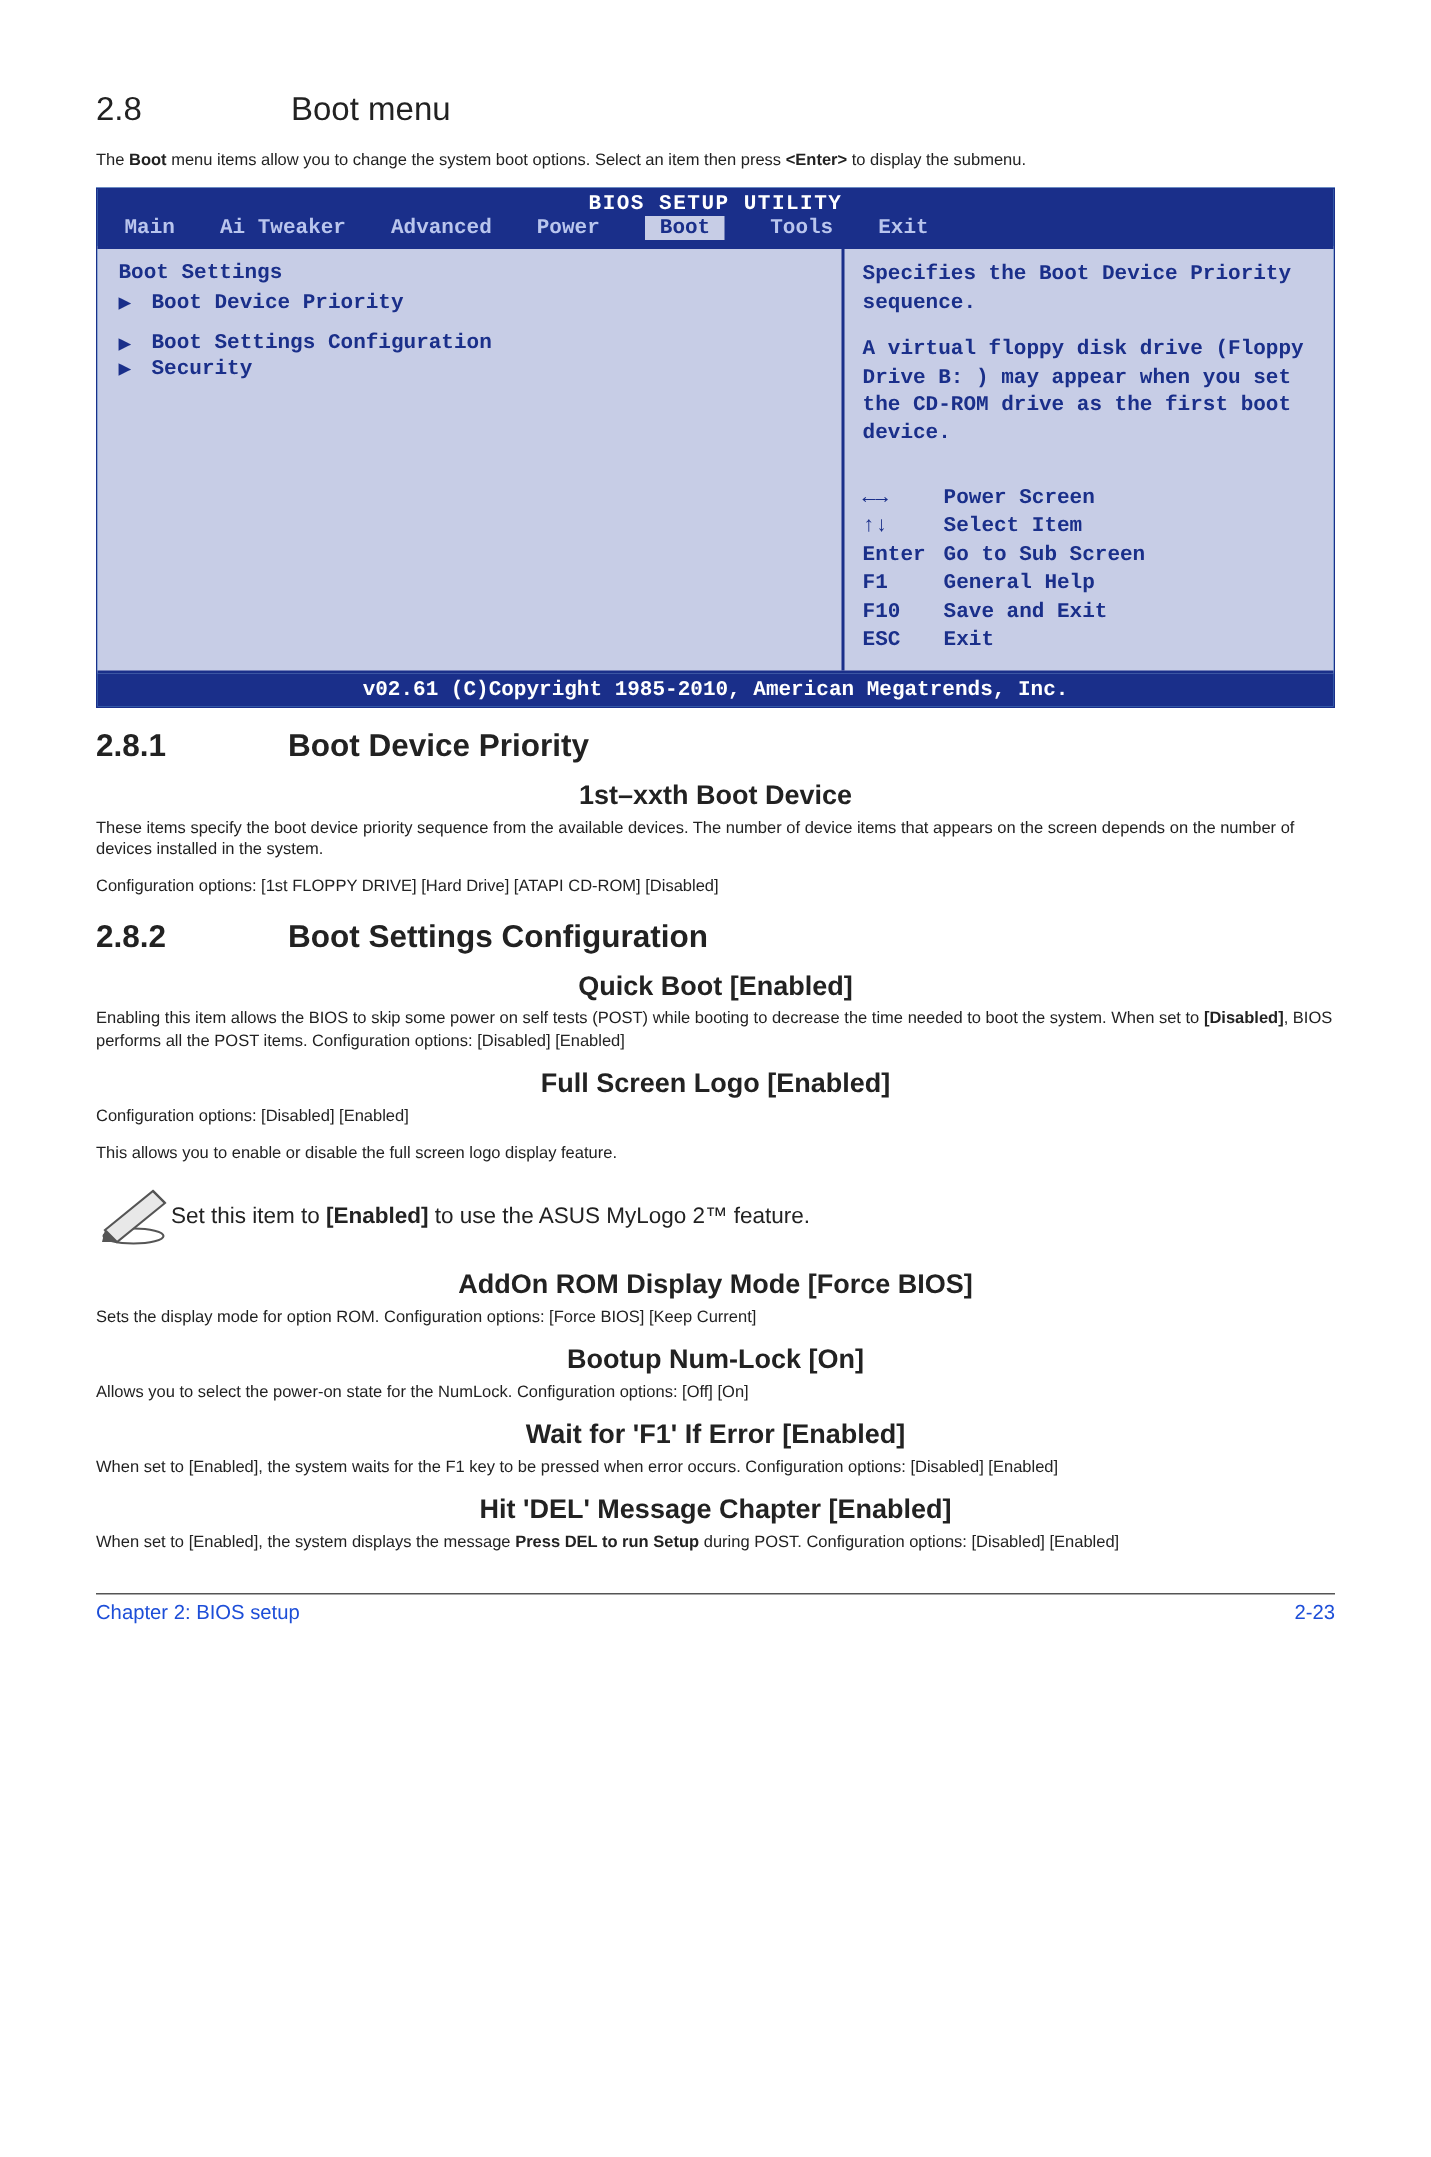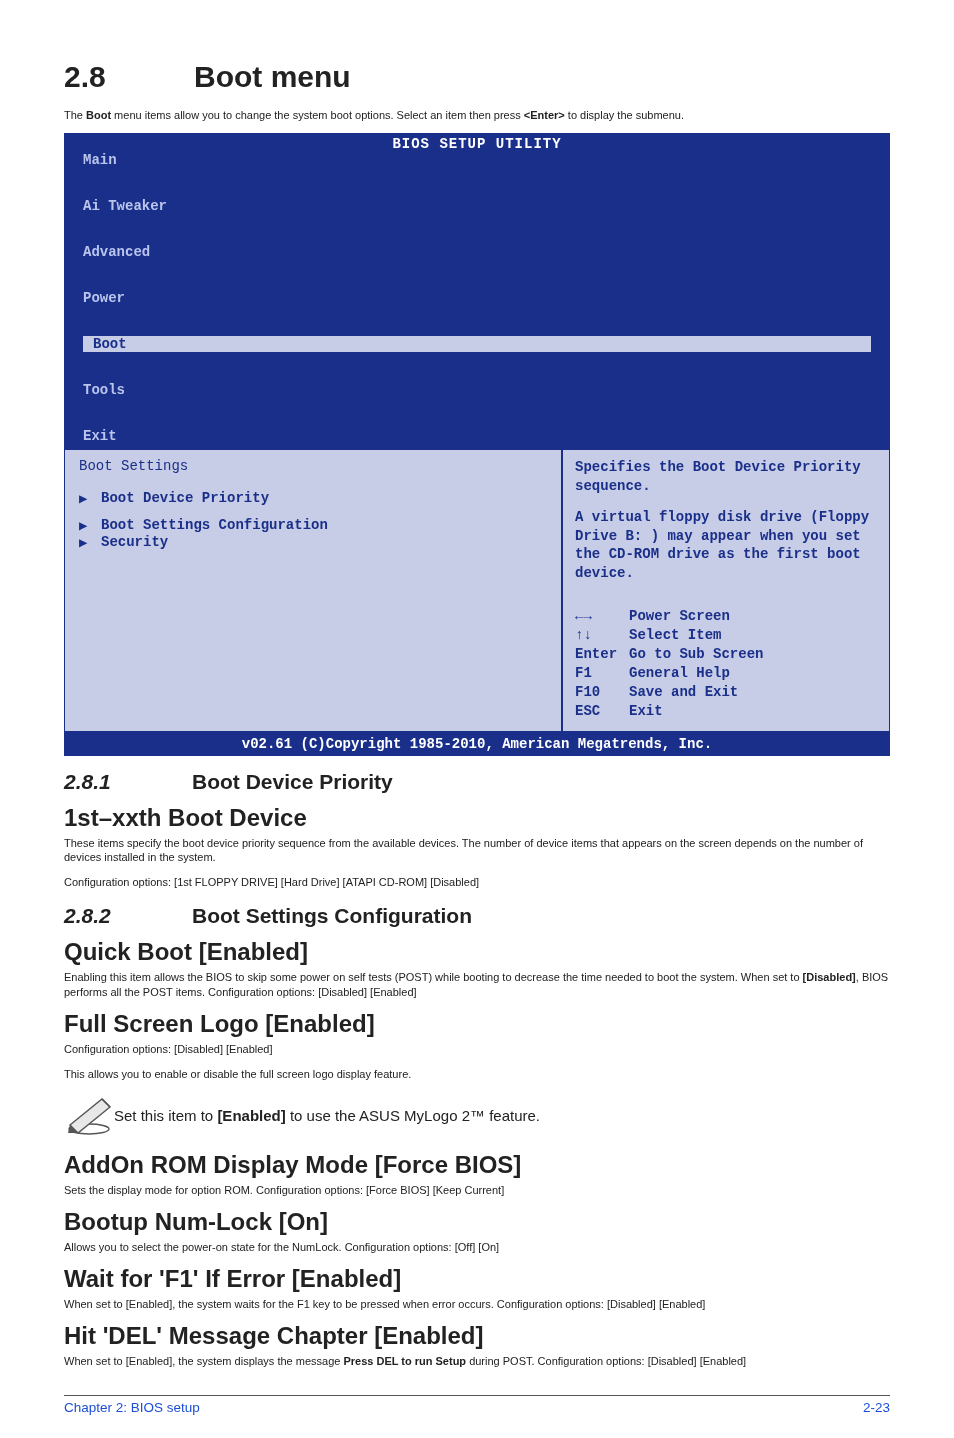--- a/index.html
+++ b/index.html
@@ -8,22 +8,22 @@
     padding: 0;
     background: #fff;
     font-family: Arial, Helvetica, sans-serif;
     color: #222;
     width: 954px;
   }
   .page {
     padding: 60px 64px 30px 64px;
   }
   h1.main-heading {
-    font-size: 30px;
-    font-weight: bold;
+    font-size: 22px;
+    font-weight: normal;
     margin: 0 0 14px 0;
   }
   h1.main-heading .secno { display:inline-block; width:130px; }
   p.body {
     font-size: 11px;
     line-height: 1.35;
     margin: 0 0 10px 0;
   }
   .bios-box {
     width: 100%;
@@ -41,21 +41,20 @@
     font-weight: bold;
     letter-spacing: 1px;
   }
   .bios-menubar {
     display: flex;
     background: #1a2f8a;
     color: #b9c5ed;
     padding: 0 18px 4px 18px;
     gap: 30px;
     font-weight: bold;
-    flex-direction: column;
   }
   .bios-menubar span { white-space: nowrap; }
   .bios-menubar .active {
     background: #c7cde6;
     color: #1a2f8a;
     padding: 0 10px;
   }
   .bios-main {
     display: flex;
     background: #c7cde6;
@@ -67,44 +66,45 @@
   .bios-left {
     flex: 1.55;
     padding: 8px 14px 90px 14px;
     border-right: 2px solid #1a2f8a;
   }
   .bios-right {
     flex: 1;
     padding: 8px 12px 10px 12px;
     font-weight: bold;
   }
-  .bios-left .hdr { font-weight: normal; margin-bottom: 16px; }
+  .bios-left .hdr { font-weight: bold; margin-bottom: 4px; }
   .bios-left .row { display:flex; align-items:center; gap:10px; font-weight:bold; }
   .bios-left .row .arrow { width:12px; }
   .bios-right .helpblock { margin-bottom: 24px; line-height:1.35; }
   .bios-right .keys { line-height:1.35; }
   .bios-right .keys .krow { display:flex; gap:8px; }
   .bios-right .keys .ksym { width:46px; }
   .bios-footer {
     background: #1a2f8a;
     color: #fff;
     text-align: center;
     padding: 3px 0;
     font-weight: bold;
   }
   h2.subheading {
     font-size: 21px;
     font-weight: bold;
     margin: 14px 0 6px 0;
   }
-  h2.subheading .secno { display:inline-block; width:128px;font-style:italic; }
+  h2.subheading .secno { display:inline-block; width:128px; }
   h3.bold18 {
-    font-size: 24px;
+    font-size: 18px;
     font-weight: bold;
     margin: 10px 0 4px 0;
+    text-align: center;
   }
   .note-row {
     display: flex;
     align-items: center;
     margin: 14px 0 16px 0;
   }
   .note-icon svg { display:block; }
   .note-text { font-size: 15px; }
   hr.footerline {
     border: none;

